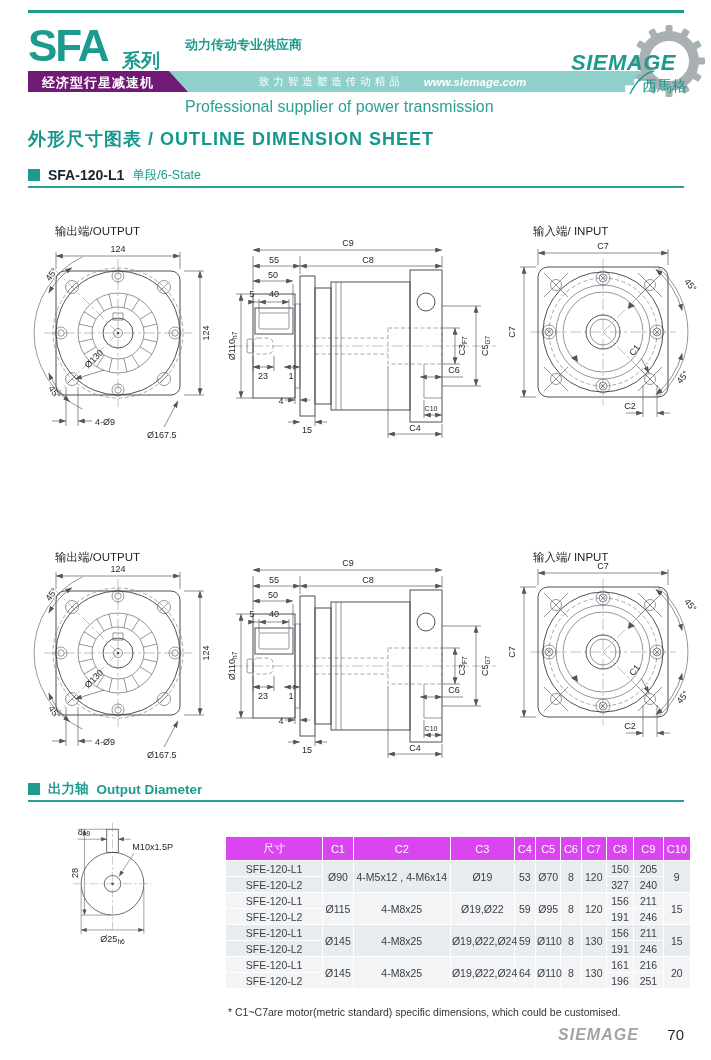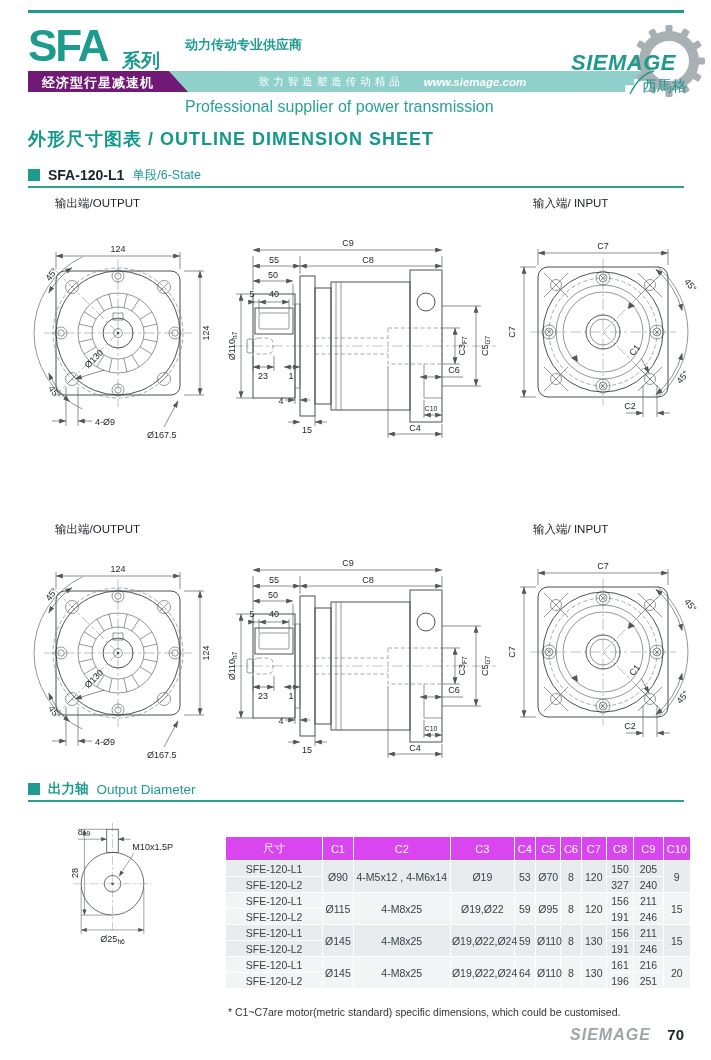--- a/index.html
+++ b/index.html
@@ -21,21 +21,21 @@
   #band-slogan{color:#fff;font-size:10.5px;letter-spacing:4px;}
   #band-site{color:#fff;font-size:11.5px;font-weight:bold;font-style:italic;}
   
   #ptitle{left:28px;top:118px;font-size:18px;font-weight:bold;color:#15988C;letter-spacing:1px;margin-top:9px;}
   
   .sec-head{left:28px;width:656px;height:22px;border-bottom:2px solid #2AA096;display:flex;align-items:center;gap:8px;}
   .sq{width:12px;height:12px;background:#1D9B8F;display:inline-block;}
   .sec-model{font-size:14px;font-weight:bold;color:#17242D;}
   .sec-stage{font-size:12.5px;color:#1D9B8F;}
   .sec-stage-teal{font-size:13.5px;font-weight:bold;color:#1D9B8F;}
-  .io-label{font-size:11.5px;color:#1b1f24;}
+  .io-label{font-size:11.5px;color:#1b1f24;margin-top:28px;}
   
   svg .o{fill:none;stroke:#4b5157;stroke-width:1;}
   svg .o2{fill:none;stroke:#4b5157;stroke-width:.6;}
   svg .d{fill:none;stroke:#5a6065;stroke-width:.7;}
   svg .da{marker-start:url(#ar);marker-end:url(#ar);}
   svg .ae{marker-end:url(#ar);}
   svg .as{marker-start:url(#ar);}
   svg .cl{fill:none;stroke:#8a9094;stroke-width:.55;stroke-dasharray:11 3 3 3;}
   svg .hd{fill:none;stroke:#6a7075;stroke-width:.6;stroke-dasharray:4 2.5;}
   svg .t{font-size:9px;fill:#23282d;}
@@ -46,21 +46,21 @@
   
   #dims-table{left:225px;top:836px;}
   table{border-collapse:separate;border-spacing:1.5px;table-layout:fixed;width:466px;}
   th{background:#d946ef;color:#fff;font-size:11px;font-weight:normal;height:23px;padding:0;}
   td{text-align:center;font-size:10.5px;color:#3b4046;height:13px;padding:1px 1px;}
   tr.pA td{background:#E8ECEF;}
   tr.pB td{background:#F2F4F6;}
   .note{left:228px;font-size:10.5px;color:#333;}
   #footer{left:0;top:1026px;width:684px;text-align:right;}
   #footer .brand{color:#9EA4A8;font-size:16px;font-weight:bold;font-style:italic;letter-spacing:1px;}
-  #footer .pg{color:#1f2327;font-size:15px;font-weight:bold;margin-left:12px;}
+  #footer .pg{color:#1f2327;font-size:15px;font-weight:normal;margin-left:24px;}
 </style>
 </head>
 <body>
 
 <svg width="0" height="0" style="position:absolute" aria-hidden="true">
   <defs>
     <marker id="ar" markerWidth="7.2" markerHeight="5" refX="6.8" refY="2.5" orient="auto-start-reverse" markerUnits="userSpaceOnUse">
       <path d="M0,0L7,2.5L0,5Z" fill="#51565b"></path>
     </marker>
   </defs>
@@ -469,21 +469,21 @@
   <path class="d" d="M143,153 V185 M157,153 V185"></path>
   <path class="d ae" d="M126,181 H143"></path>
         <path class="d as" d="M157,181 H170"></path>
   <text class="t" x="130" y="177" text-anchor="middle">C2</text>
 </svg>
 </div>
 
   <div class="abs sec-head" style="top:778px">
     <span class="sq"></span>
     <span class="sec-stage-teal">出力轴</span>
-    <span class="sec-stage-teal" style="font-weight:normal">Output Diameter</span>
+    <span class="sec-stage-teal" style="font-weight:bold">Output Diameter</span>
   </div>
 
   <svg class="abs" style="left:30px;top:802px" width="165" height="142" viewBox="0 0 200 172">
     <path class="cl" d="M52,99 H148 M100,25 V155"></path>
     <rect class="o" x="93" y="33" width="14" height="28"></rect>
     <circle class="o" cx="100" cy="99" r="38"></circle>
     <circle class="o" cx="100" cy="99" r="10"></circle>
     <circle cx="100" cy="99" r="1.6" fill="#4b5157"></circle>
     <path class="d ae" d="M58,45 H93"></path>
       <path class="d as" d="M107,45 H122"></path>

